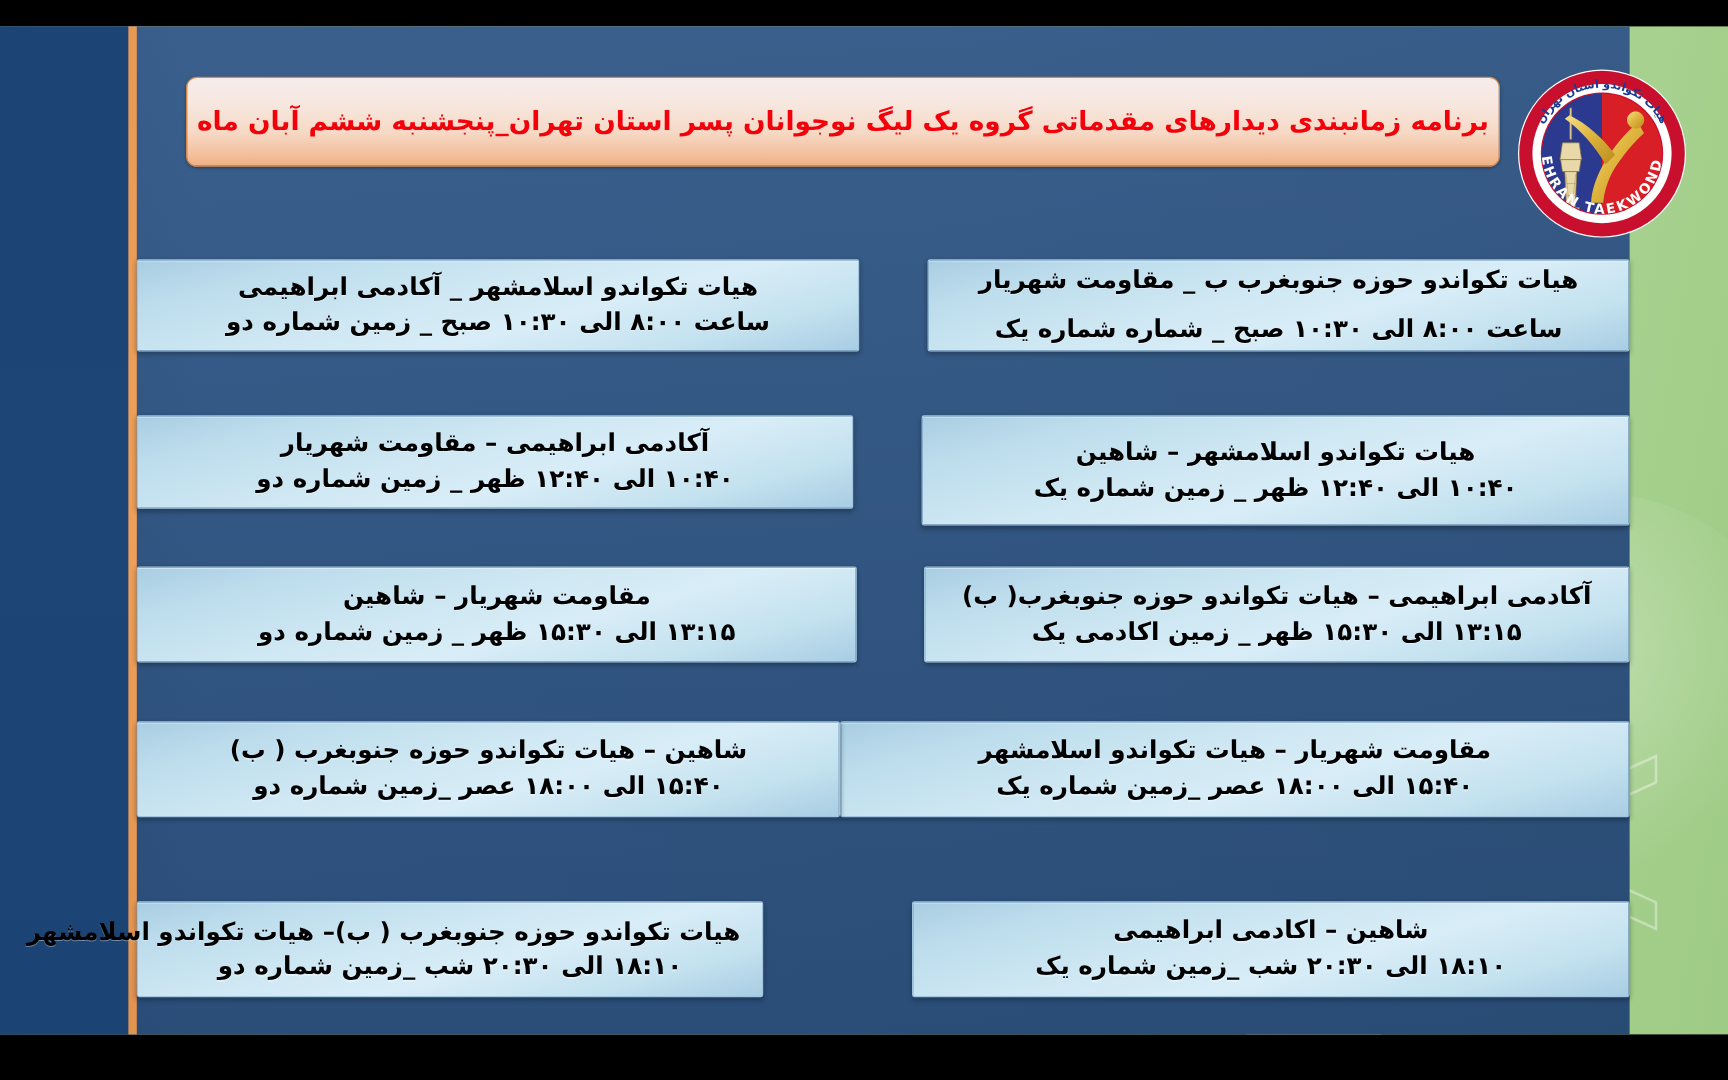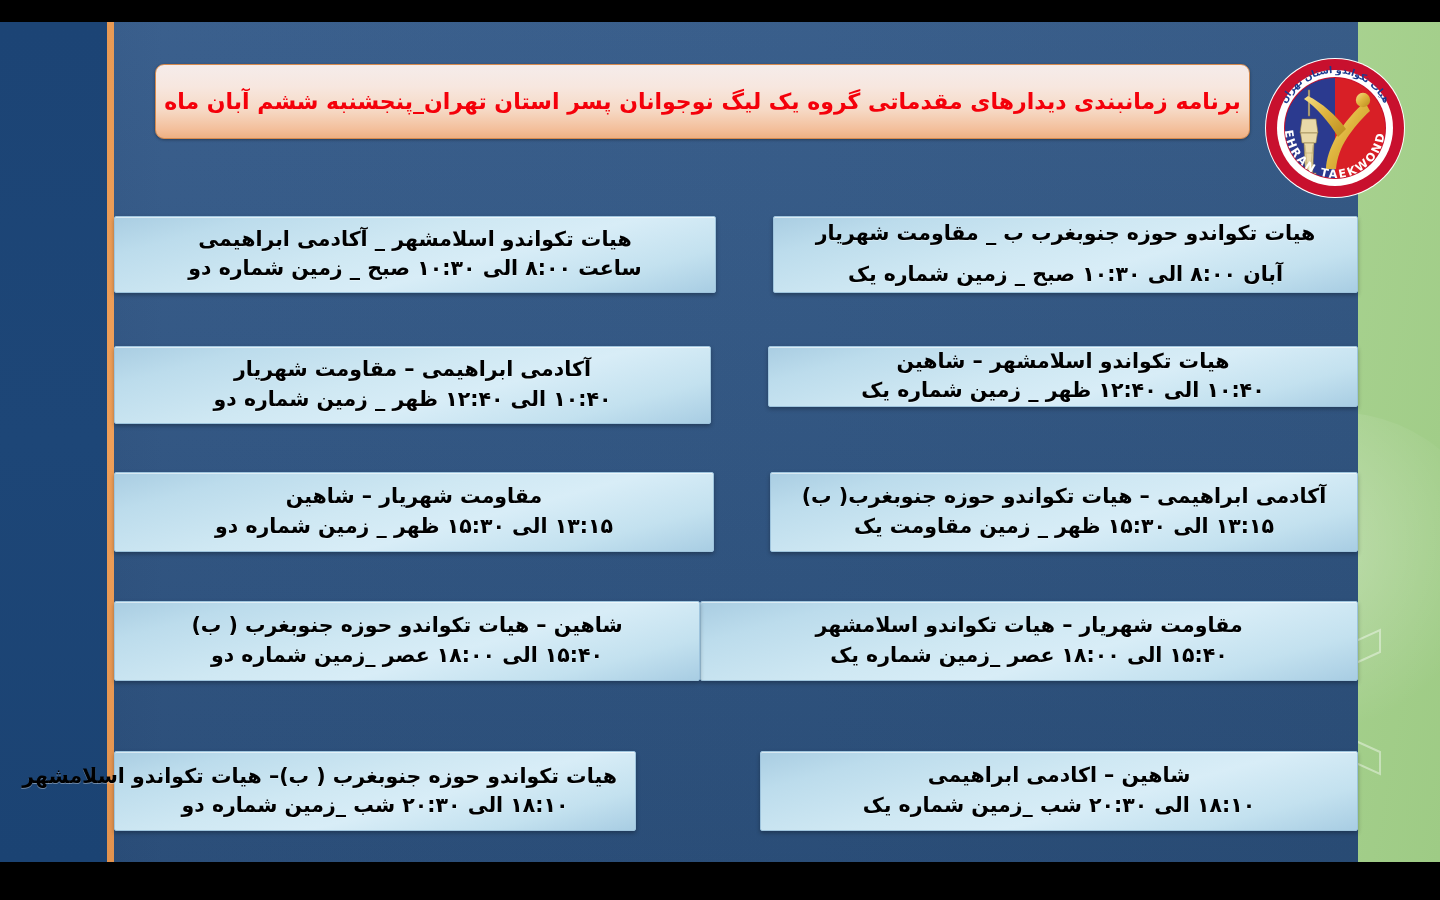--- a/index.html
+++ b/index.html
@@ -154,21 +154,21 @@
 
   
   .row-1 { top: 194px; }
   .row-2 { top: 324px; }
   .row-3 { top: 450px; }
   .row-4 { top: 579px; }
   .row-5 { top: 729px; }
 
   .row-1 .card-right { width: 585px; height: 77px; gap: 12px; }
   .row-1 .card-left  { width: 602px; height: 77px; }
-  .row-2 .card-right { width: 590px; height: 61px; }
+  .row-2 .card-right { width: 590px; height: 92px; }
   .row-2 .card-left  { width: 597px; height: 78px; }
   .row-3 .card-right { width: 588px; height: 80px; }
   .row-3 .card-left  { width: 600px; height: 80px; }
   .row-4 .card-right { width: 676px; height: 80px; }
   .row-4 .card-left  { width: 602px; height: 80px; }
   .row-5 .card-right { width: 598px; height: 80px; }
   .row-5 .card-left  { width: 522px; height: 80px; justify-content: flex-end; }
 </style>
 </head>
 <body>
@@ -244,21 +244,21 @@
         <textPath href="#topArc" startOffset="50%" text-anchor="middle">هیات تکواندو استان تهران</textPath>
       </text>
     </svg>
   </div>
 
   <div class="grid">
 
     <div class="row row-1">
       <div class="card card-right">
         <div class="card-line">هیات تکواندو حوزه جنوبغرب ب _ مقاومت شهریار</div>
-        <div class="card-line">آبان ۸:۰۰ الی ۱۰:۳۰ صبح _ زمین شماره یک</div>
+        <div class="card-line">ساعت ۸:۰۰ الی ۱۰:۳۰ صبح _ شماره شماره یک</div>
       </div>
       <div class="card card-left">
         <div class="card-line">هیات تکواندو اسلامشهر _ آکادمی ابراهیمی</div>
         <div class="card-line">ساعت ۸:۰۰ الی ۱۰:۳۰ صبح _ زمین شماره دو</div>
       </div>
     </div>
 
     <div class="row row-2">
       <div class="card card-right">
         <div class="card-line">هیات تکواندو اسلامشهر – شاهین</div>
@@ -266,21 +266,21 @@
       </div>
       <div class="card card-left">
         <div class="card-line">آکادمی ابراهیمی – مقاومت شهریار</div>
         <div class="card-line">۱۰:۴۰ الی ۱۲:۴۰ ظهر _ زمین شماره دو</div>
       </div>
     </div>
 
     <div class="row row-3">
       <div class="card card-right">
         <div class="card-line">آکادمی ابراهیمی – هیات تکواندو حوزه جنوبغرب( ب)</div>
-        <div class="card-line">۱۳:۱۵ الی ۱۵:۳۰ ظهر  _ زمین مقاومت یک</div>
+        <div class="card-line">۱۳:۱۵ الی ۱۵:۳۰ ظهر  _ زمین اکادمی یک</div>
       </div>
       <div class="card card-left">
         <div class="card-line">مقاومت شهریار – شاهین</div>
         <div class="card-line">۱۳:۱۵ الی ۱۵:۳۰ ظهر  _ زمین شماره دو</div>
       </div>
     </div>
 
     <div class="row row-4">
       <div class="card card-right">
         <div class="card-line">مقاومت شهریار – هیات تکواندو اسلامشهر</div>

